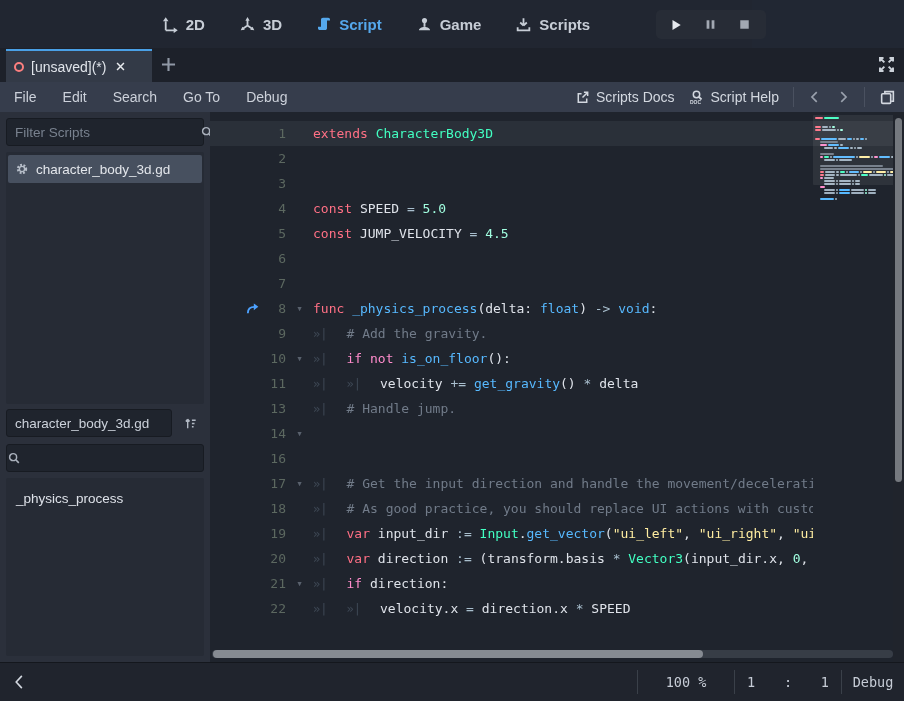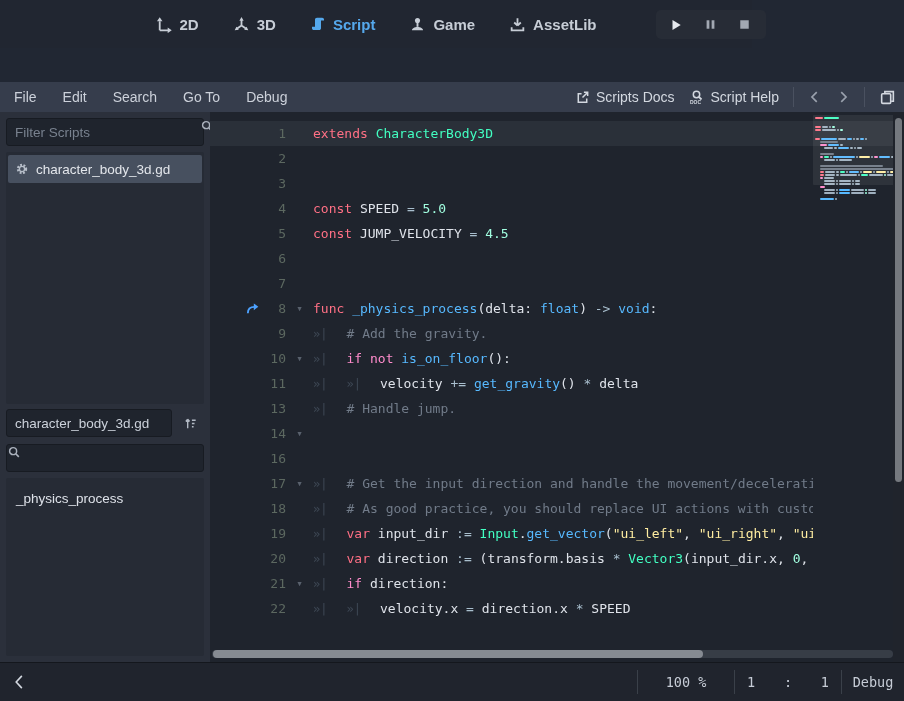--- a/index.html
+++ b/index.html
@@ -35,21 +35,21 @@
   .menu-item{color:#ccd1da;font-size:14px;}
   .menu-right{margin-left:auto;display:flex;align-items:center;height:100%;padding-right:8px;gap:14px;}
   .mbtn{display:flex;align-items:center;gap:6px;color:#d3d8e0;font-size:14px;}
   .msep{width:1px;height:20px;background:#4a5160;}
   .hist{color:#9aa1ad;}
 
   
   .main{position:absolute;left:0;top:112px;width:904px;height:550px;}
   .sidebar{position:absolute;left:0;top:0;width:210px;height:550px;background:#2b303b;}
   .f-input{position:absolute;left:6px;width:198px;height:28px;background:#1f242d;border:1px solid #171b22;border-radius:3px;
-    display:flex;}
+    display:flex;align-items:center;}
   .f-input input{flex:1;background:transparent;border:none;outline:none;color:#dfe3ea;font-size:13.5px;
     font-family:"Liberation Sans",sans-serif;padding:0 8px;}
   .f-input input::placeholder{color:#79828f;}
   .f-input .mag{color:#aab1bc;margin-right:7px;}
   .panel{position:absolute;left:6px;width:198px;background:#262b35;border-radius:2px;}
   .script-row{position:absolute;left:2px;top:3px;width:194px;height:28px;background:#47505f;border-radius:2px;
     display:flex;align-items:center;gap:7px;padding:0 7px;color:#e3e6eb;font-size:13.5px;}
   .gear{color:#b7bec9;}
   .fname-field{position:absolute;left:6px;top:297px;width:166px;height:28px;background:#1f242d;border:1px solid #171b22;
     border-radius:3px;display:flex;align-items:center;padding:0 8px;color:#ccd2db;font-size:13.5px;white-space:nowrap;overflow:hidden;}
@@ -135,37 +135,58 @@
             </svg>
           </span>
           <span>Game</span>
         </button>
         <button class="ws-tab">
           <span>
             <svg width="17" height="17" viewBox="0 0 16 16">
               <path stroke="currentColor" fill="none" stroke-width="1.7" d="M8 2v7M8 9 4.9 6.1M8 9l3.1-2.9M2.5 10.5V13.5h11v-3"></path>
             </svg>
           </span>
-          <span>AssetLib</span>
+          <span>Scripts</span>
         </button>
       </nav>
     <div class="play-controls" id="playControls">
         <button class="play"><span><svg width="14" height="14" viewBox="0 0 16 16">
               <path fill="currentColor" d="M4 2.3v11.4L13.4 8z"></path>
             </svg></span></button>
         <button class="pause"><span><svg width="13" height="13" viewBox="0 0 16 16" fill="currentColor">
               <rect x="3.2" y="2.8" width="3.4" height="10.4"></rect>
               <rect x="9.4" y="2.8" width="3.4" height="10.4"></rect>
             </svg></span></button>
         <button class="stop"><span><svg width="13" height="13" viewBox="0 0 16 16" fill="currentColor">
               <rect x="2.8" y="2.8" width="10.4" height="10.4"></rect>
             </svg></span></button>
       </div>
   </header>
 
+  <div class="scenetabs">
+    <div class="scene-tab">
+      <span class="node-ring"></span>
+      <span class="scene-tab-label">[unsaved](*)</span>
+      <button class="tab-close">
+        <svg width="11" height="11" viewBox="0 0 16 16">
+            <path d="M3 3l10 10M13 3 3 13" stroke="currentColor" stroke-width="2.2" fill="none"></path>
+          </svg>
+      </button>
+    </div>
+    <button class="add-tab">
+      <svg width="19" height="19" viewBox="0 0 16 16">
+          <path d="M8 2.5v11M2.5 8h11" stroke="currentColor" stroke-width="1.8" fill="none"></path>
+        </svg>
+    </button>
+    <button class="expand-btn">
+      <svg width="19" height="19" viewBox="0 0 16 16" stroke="currentColor" stroke-width="1.6" fill="none">
+        <path d="M2.5 5.5v-3h3M13.5 5.5v-3h-3M2.5 10.5v3h3M13.5 10.5v3h-3M2.5 2.5 6.2 6.2M13.5 2.5 9.8 6.2M2.5 13.5 6.2 9.8M13.5 13.5 9.8 9.8"></path>
+      </svg>
+    </button>
+  </div>
 
   <div class="menubar">
     <div class="menu-left" id="menuItems">
         <button class="menu-item">File</button>
         <button class="menu-item">Edit</button>
         <button class="menu-item">Search</button>
         <button class="menu-item">Go To</button>
         <button class="menu-item">Debug</button>
       </div>
     <div class="menu-right">

